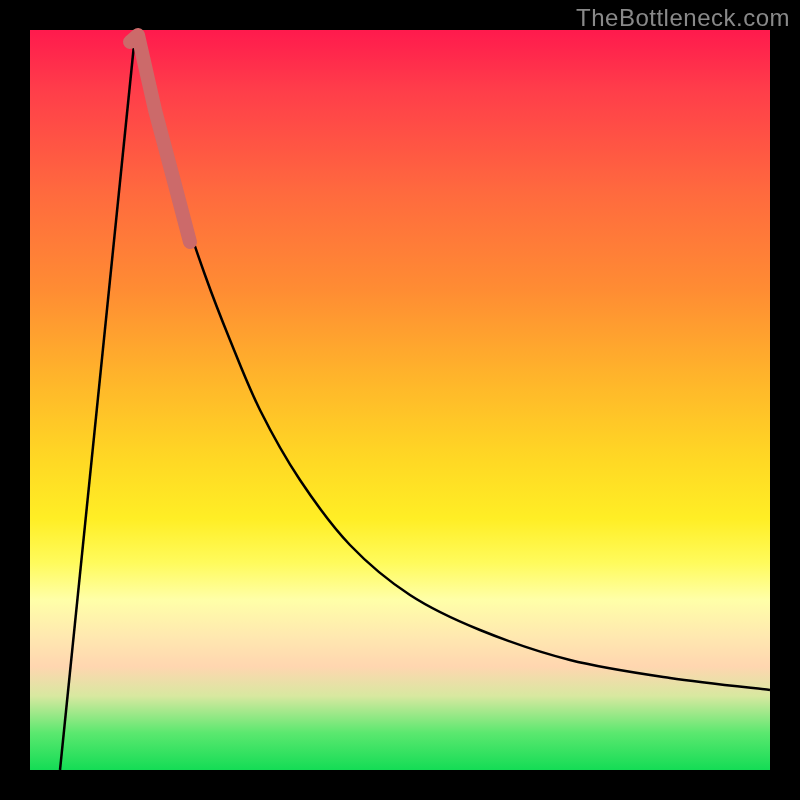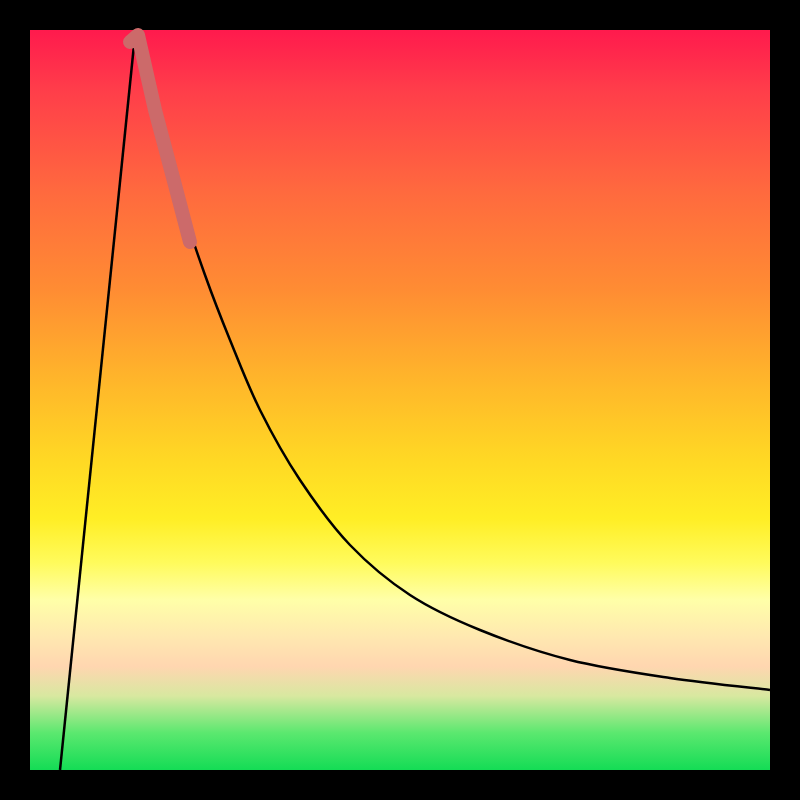--- a/index.html
+++ b/index.html
@@ -59,20 +59,21 @@
     width: 740px;
     height: 740px;
     overflow: visible;
   }
 </style>
 </head>
 <body>
 
 <div class="frame">
 
+  <div class="watermark">TheBottleneck.com</div>
 
   <div class="plot-area">
     <svg class="curves" viewBox="0 0 740 740">
       <path id="series-left-descent" fill="none" stroke="#000000" stroke-width="2.5" d="M30 740 L105 5"></path>
       <path id="series-main-curve" fill="none" stroke="#000000" stroke-width="2.5" d="M105 5 C108.33333333333333 17.5 117.5 52.5 125 80 C132.5 107.5 141.66666666666666 142.5 150 170 C158.33333333333334 197.5 166.66666666666666 221.66666666666666 175 245 C183.33333333333334 268.3333333333333 190.83333333333334 287.5 200 310 C209.16666666666666 332.5 218.33333333333334 356.6666666666667 230 380 C241.66666666666666 403.3333333333333 255 427.5 270 450 C285 472.5 301.6666666666667 495.8333333333333 320 515 C338.3333333333333 534.1666666666666 358.3333333333333 550.8333333333334 380 565 C401.6666666666667 579.1666666666666 423.3333333333333 589.1666666666666 450 600 C476.6666666666667 610.8333333333334 508.3333333333333 622 540 630 C571.6666666666666 638 606.6666666666666 643 640 648 C673.3333333333334 653 723.3333333333334 658 740 660"></path>
       <path id="series-highlight-segment" fill="none" stroke="#cc6a6a" stroke-width="14" stroke-linecap="round" stroke-linejoin="round" d="M100 12 L108 5 L125 80 L145 155 L160 212"></path>
     </svg>
   </div>
 
 </div>

